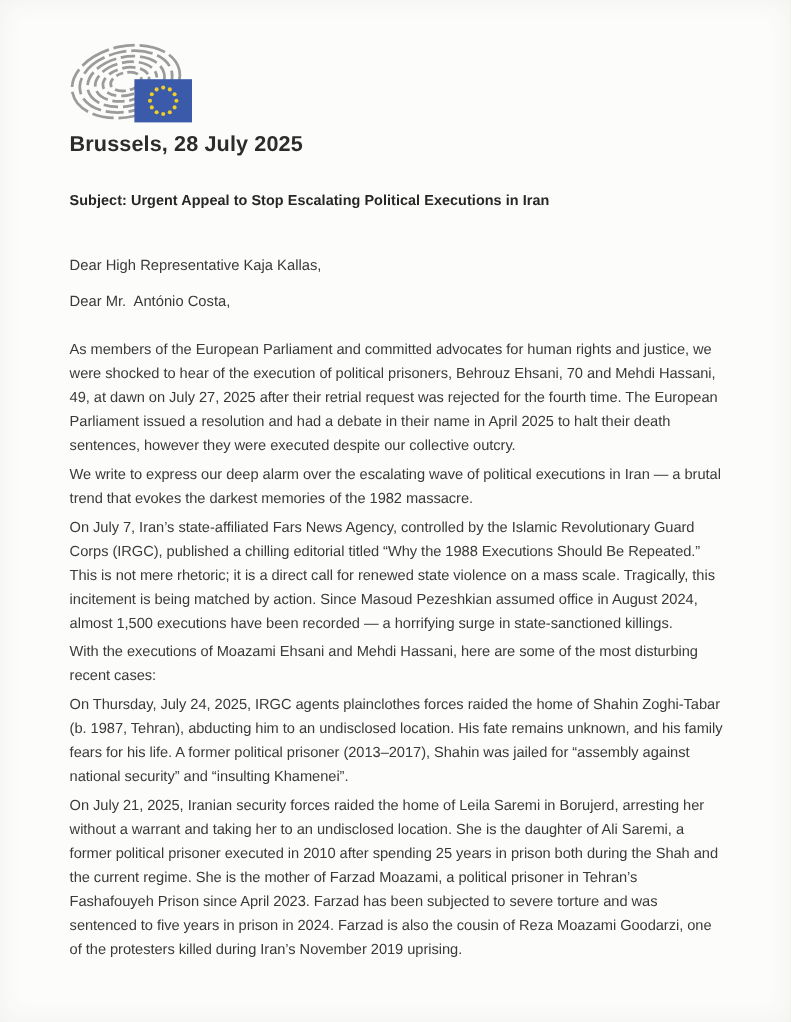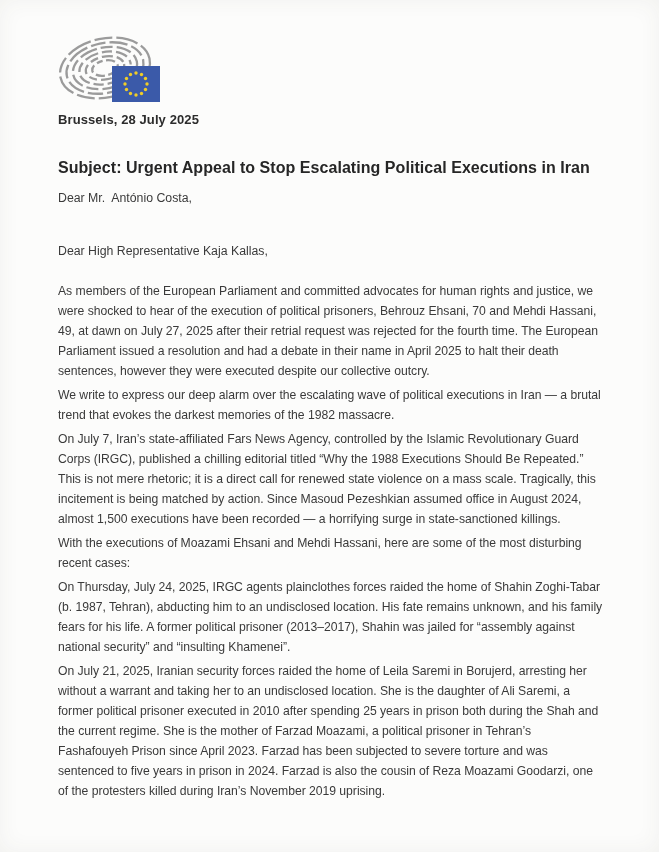--- a/index.html
+++ b/index.html
@@ -25,29 +25,29 @@
   }
   .logo-wrap {
     width: 104px;
     height: 68px;
     margin: 0 0 8px 0;
   }
   .logo-wrap svg { display: block; }
   p { margin: 0; }
   .dateline {
     margin-top: 8px;
-    font-size: 13px;
+    font-size: 18px;
     line-height: 16px;
     font-weight: 700;
     color: #2c2c2c;
     letter-spacing: 0.1px;
   }
   .subject {
     margin-top: 31px;
-    font-size: 16px;
+    font-size: 12px;
     line-height: 17px;
     font-weight: 700;
     color: #262626;
     letter-spacing: 0.05px;
   }
   .greeting {
     font-size: 12.3px;
     line-height: 16px;
     color: #3a3a3a;
     white-space: pre-wrap;
@@ -95,22 +95,22 @@
           <circle cx="68.5" cy="42.5" r="1.7"></circle>
           <circle cx="72.5" cy="38.5" r="1.7"></circle>
         </g>
       </svg>
     </div>
 
     <p class="dateline">Brussels, 28 July 2025</p>
 
     <p class="subject">Subject: Urgent Appeal to Stop Escalating Political Executions in Iran</p>
 
+    <p class="greeting greeting-first">Dear High Representative Kaja Kallas,</p>
     <p class="greeting greeting-second">Dear Mr.  António Costa,</p>
-    <p class="greeting greeting-first">Dear High Representative Kaja Kallas,</p>
 
     <p class="body-para body-para-first">As members of the European Parliament and committed advocates for human rights and justice, we were shocked to hear of the execution of political prisoners, Behrouz Ehsani, 70 and Mehdi Hassani, 49, at dawn on July 27, 2025 after their retrial request was rejected for the fourth time. The European Parliament issued a resolution and had a debate in their name in April 2025 to halt their death sentences, however they were executed despite our collective outcry.</p>
     <p class="body-para">We write to express our deep alarm over the escalating wave of political executions in Iran — a brutal trend that evokes the darkest memories of the 1982 massacre.</p>
     <p class="body-para">On July 7, Iran’s state-affiliated Fars News Agency, controlled by the Islamic Revolutionary Guard Corps (IRGC), published a chilling editorial titled “Why the 1988 Executions Should Be Repeated.” This is not mere rhetoric; it is a direct call for renewed state violence on a mass scale. Tragically, this incitement is being matched by action. Since Masoud Pezeshkian assumed office in August 2024, almost 1,500 executions have been recorded — a horrifying surge in state-sanctioned killings.</p>
     <p class="body-para">With the executions of Moazami Ehsani and Mehdi Hassani, here are some of the most disturbing recent cases:</p>
     <p class="body-para">On Thursday, July 24, 2025, IRGC agents plainclothes forces raided the home of Shahin Zoghi-Tabar (b. 1987, Tehran), abducting him to an undisclosed location. His fate remains unknown, and his family fears for his life. A former political prisoner (2013–2017), Shahin was jailed for “assembly against national security” and “insulting Khamenei”.</p>
     <p class="body-para">On July 21, 2025, Iranian security forces raided the home of Leila Saremi in Borujerd, arresting her without a warrant and taking her to an undisclosed location. She is the daughter of Ali Saremi, a former political prisoner executed in 2010 after spending 25 years in prison both during the Shah and the current regime. She is the mother of Farzad Moazami, a political prisoner in Tehran’s Fashafouyeh Prison since April 2023. Farzad has been subjected to severe torture and was sentenced to five years in prison in 2024. Farzad is also the cousin of Reza Moazami Goodarzi, one of the protesters killed during Iran’s November 2019 uprising.</p>
 
   </div>
 </div>

